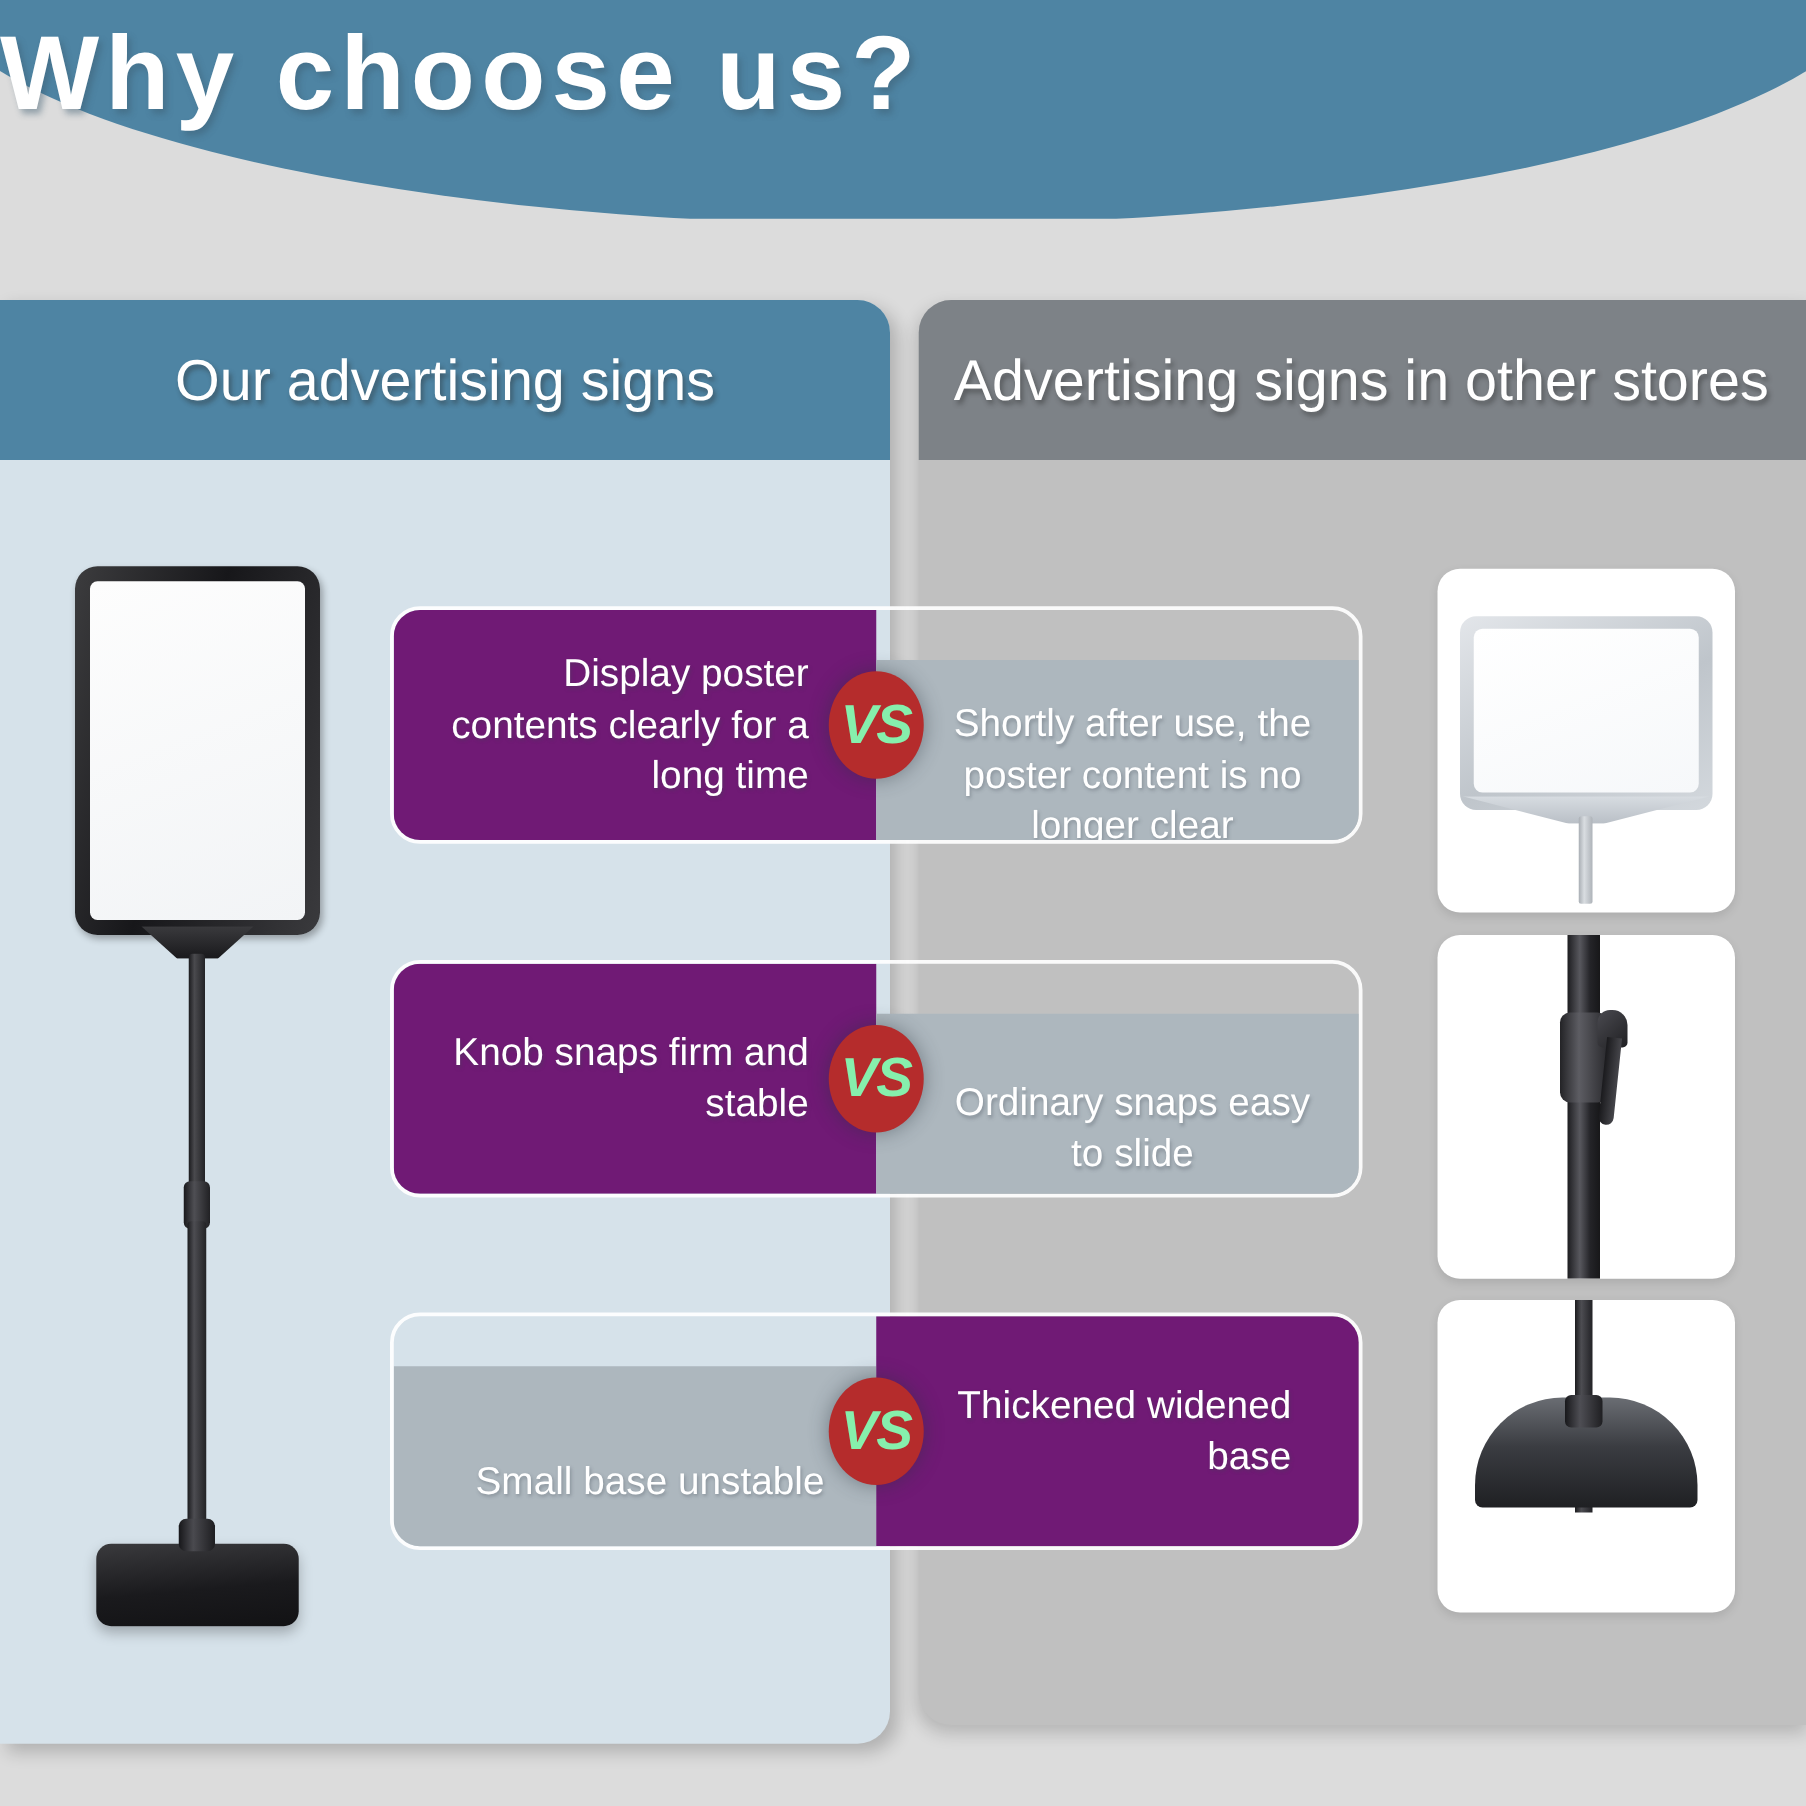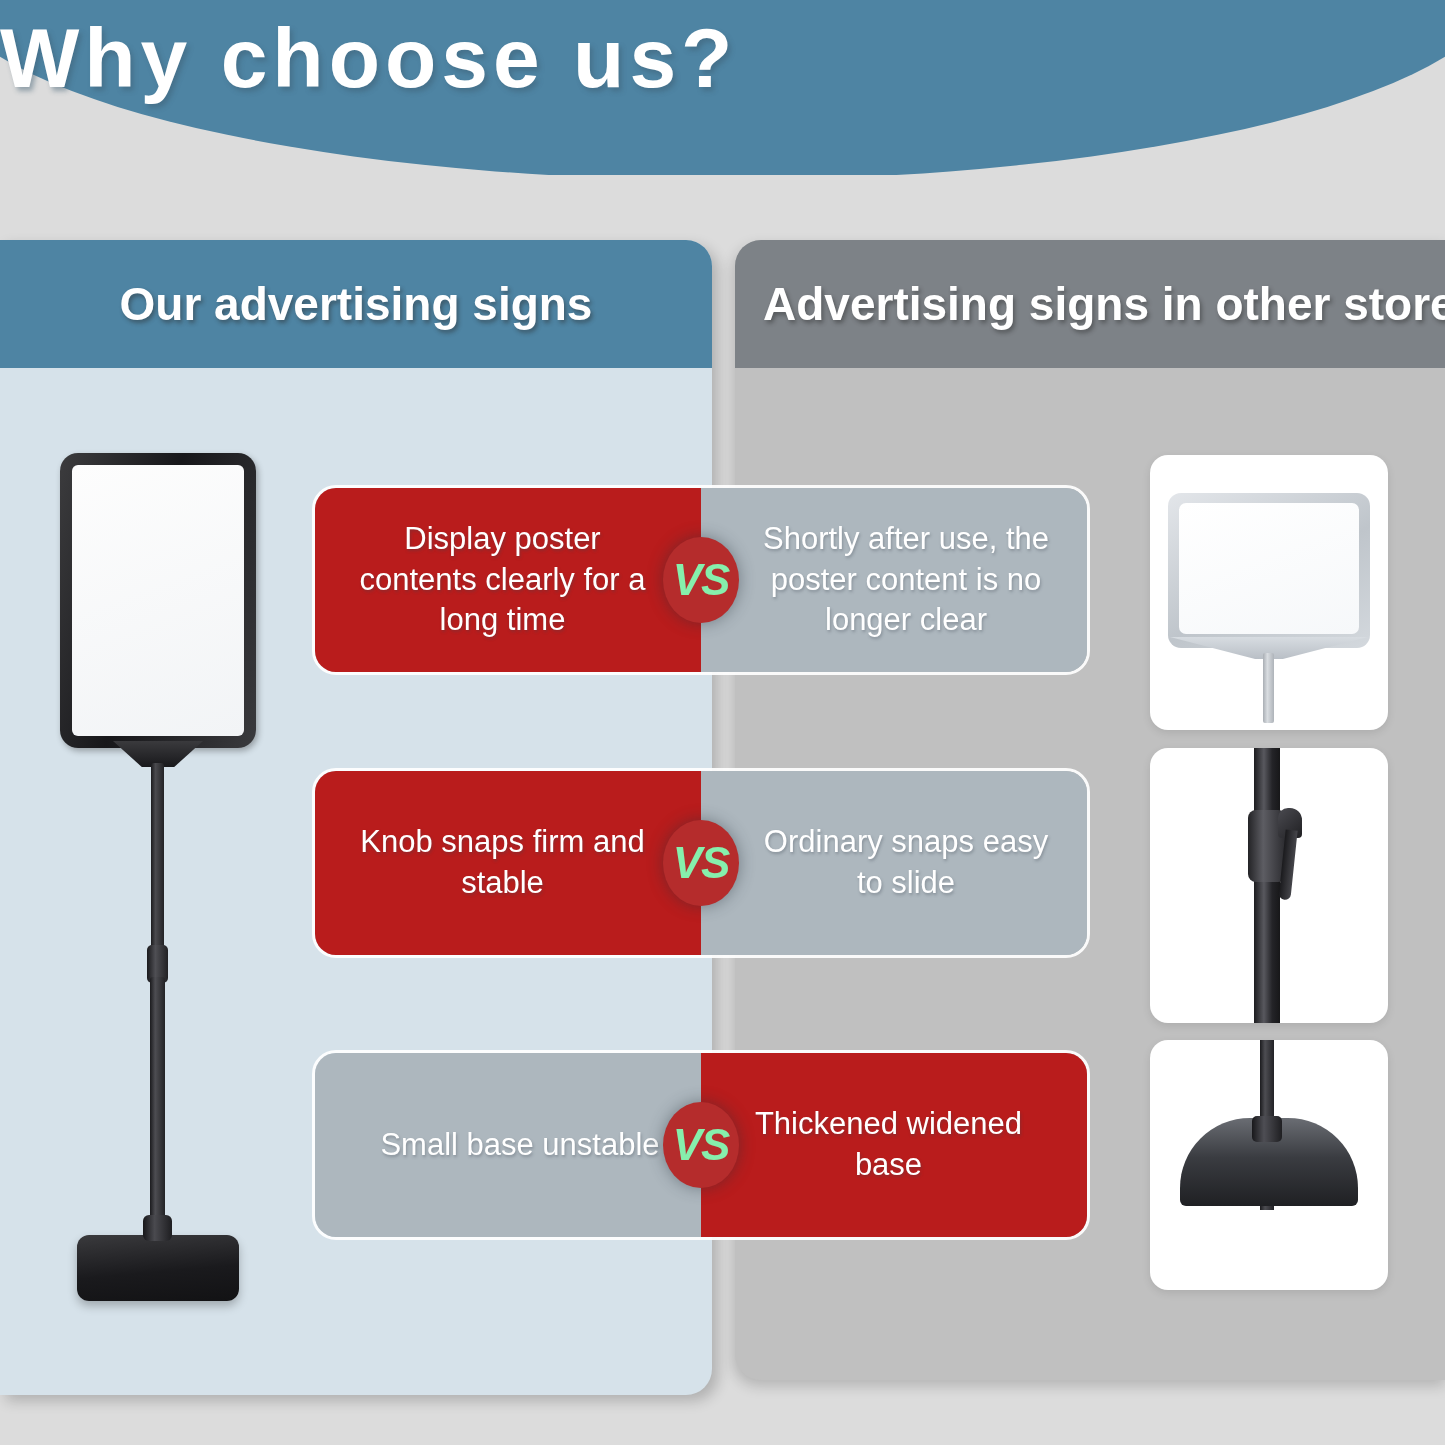--- a/index.html
+++ b/index.html
@@ -54,21 +54,21 @@
     box-shadow:-2px 6px 14px rgba(0,0,0,.18);
   }
   .panel-right .panel-head{
     position:absolute;left:0;top:0;width:712px;height:128px;
     background:#7d8287;
     border-radius:26px 0 0 0;
   }
   .panel-head-text{
     position:absolute;left:0;top:0;width:100%;height:100%;
     display:flex;align-items:center;
-    font-size:46px;font-weight:bold;color:#fff;
+    font-size:46px;font-weight:normal;color:#fff;
     text-shadow:2px 3px 4px rgba(40,40,40,.45);
     white-space:nowrap;
   }
   .panel-left .panel-head-text{justify-content:center;padding-right:8px;}
   .panel-right .panel-head-text{justify-content:flex-start;padding-left:28px;}
 
   
   .pill{
     position:absolute;left:312px;width:778px;height:190px;
     border-radius:24px;
@@ -81,22 +81,22 @@
   .pill-2{top:768px;}
   .pill-3{top:1050px;}
   .pill-half{
     width:50%;height:100%;
     display:flex;align-items:center;justify-content:center;
     text-align:center;
     font-size:31px;line-height:1.32;color:#ffffff;
     box-sizing:border-box;
     text-shadow:1px 2px 3px rgba(60,70,80,.35);
   }
-  .pill-half.left{background:#b91c1c;padding:0 54px 0 43px;}
-  .pill-half.right{background:#adb7be;padding:0 30px 0 54px;}
+  .pill-half.left{background:#701a75;padding:0 54px 0 43px;text-align:right;}
+  .pill-half.right{background:#adb7be;padding:0 30px 0 54px;margin-top:40px;}
 
   .vs-badge{
     position:absolute;left:50%;top:50%;
     transform:translate(-50%,-50%);
     width:76px;height:86px;border-radius:50%;
     background:#b52c2c;
     display:flex;align-items:center;justify-content:center;
     color:#86efac;font-size:44px;font-weight:bold;font-style:italic;
     letter-spacing:-1px;
     box-shadow:0 0 16px rgba(40,50,60,.45);

